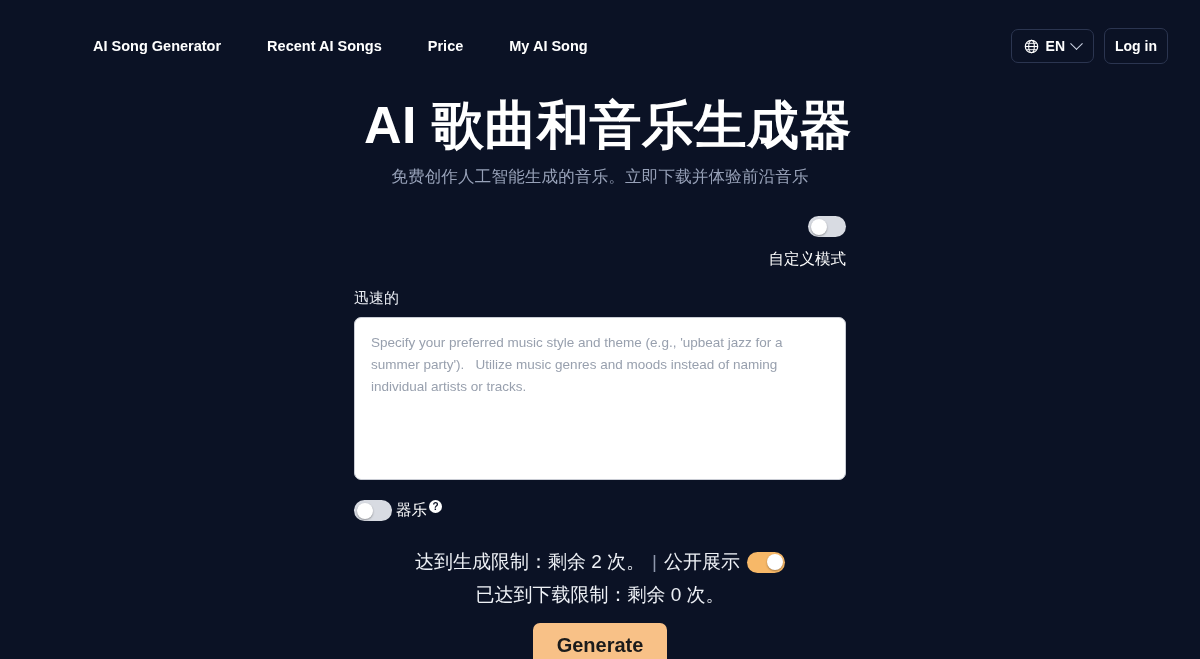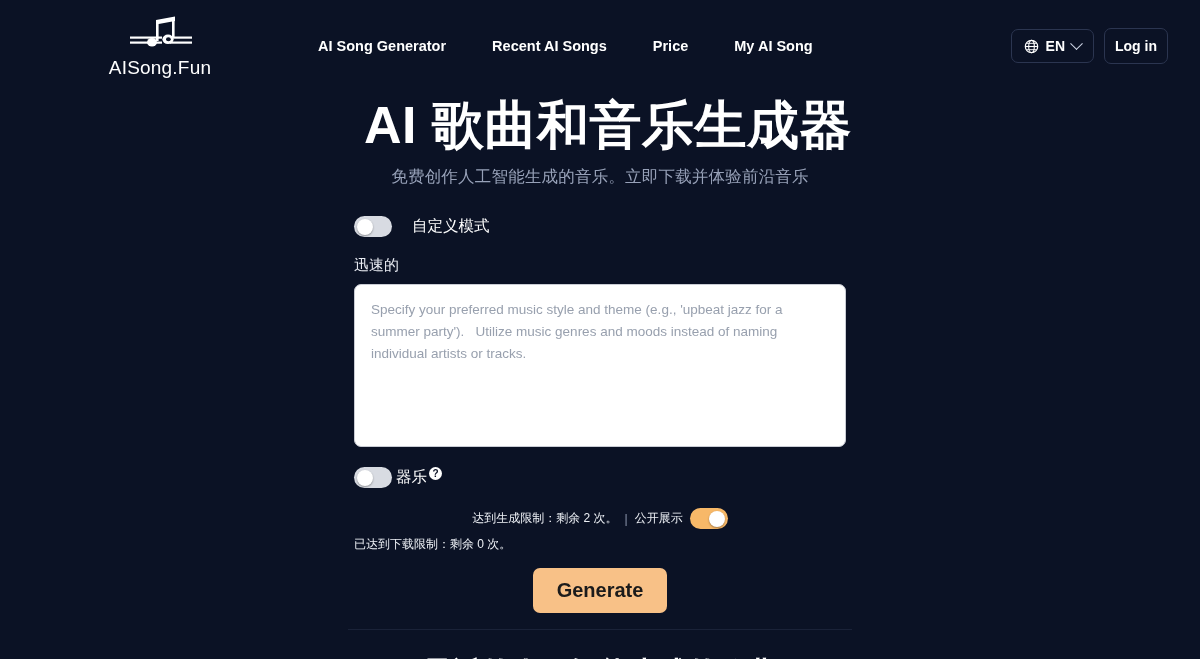--- a/index.html
+++ b/index.html
@@ -124,21 +124,22 @@
   
   .form {
     width: 492px;
     margin: 28px auto 0 auto;
     position: relative;
   }
 
   .row-toggle {
     display: flex;
     align-items: flex-end;
-    gap: 20px;
+    gap: 12px;
+    flex-direction: column;
   }
 
   .toggle {
     width: 38px;
     height: 21px;
     border-radius: 11px;
     position: relative;
     cursor: pointer;
     flex: none;
   }
@@ -198,22 +199,23 @@
     color: #0b1225;
     font-size: 10px;
     font-weight: bold;
     line-height: 13px;
     text-align: center;
     cursor: pointer;
     margin-left: -2px;
   }
 
   .limits {
-    margin-top: 20px;
-    font-size: 12px;
+    margin-top: 28px;
+    text-align: center;
+    font-size: 19px;
     color: #eef1f6;
   }
   .limits-line1 {
     display: flex;
     align-items: center;
     justify-content: center;
     gap: 7px;
   }
   .limits-sep { color: #8e97ac; }
   .limits-line2 { margin-top: 7px; }
@@ -247,35 +249,20 @@
     font-weight: bold;
     color: #ffffff;
     letter-spacing: 0.5px;
   }
 </style>
 </head>
 <body>
 
 <div class="header">
 
-  <div class="logo">
-    <svg class="logo-mark" viewBox="0 0 104 44">
-      <rect x="22" y="22.5" width="32" height="2.2" fill="#ffffff"></rect>
-      <rect x="22" y="27.5" width="32" height="2.2" fill="#ffffff"></rect>
-      <rect x="62" y="22.5" width="22" height="2.2" fill="#ffffff"></rect>
-      <rect x="62" y="27.5" width="22" height="2.2" fill="#ffffff"></rect>
-      <rect x="48" y="6" width="2.6" height="21" fill="#ffffff"></rect>
-      <rect x="64" y="3" width="2.6" height="21" fill="#ffffff"></rect>
-      <path d="M48 6 L67 2.5 L67 7 L48 10.5 Z" fill="#ffffff"></path>
-      <ellipse cx="44" cy="28.3" rx="5" ry="4.3" fill="#ffffff"></ellipse>
-      <ellipse cx="60" cy="25.3" rx="5.6" ry="4.8" fill="#ffffff"></ellipse>
-      <ellipse cx="60.4" cy="25.3" rx="2.4" ry="2" fill="#0b1225"></ellipse>
-    </svg>
-    <span class="logo-text">AISong.Fun</span>
-  </div>
 
   <nav class="nav">
     <span class="nav-item">AI Song Generator</span>
     <span class="nav-item">Recent AI Songs</span>
     <span class="nav-item">Price</span>
     <span class="nav-item">My AI Song</span>
   </nav>
 
   <div class="header-right">
     <div class="lang-btn">

